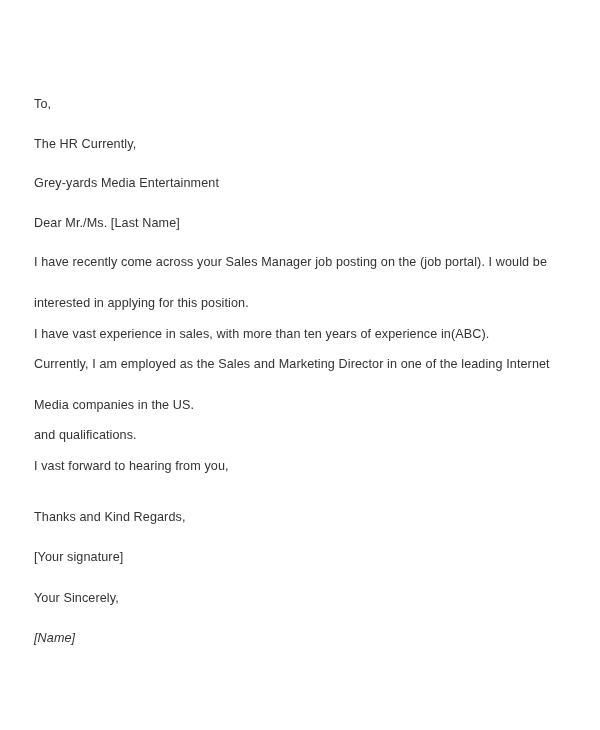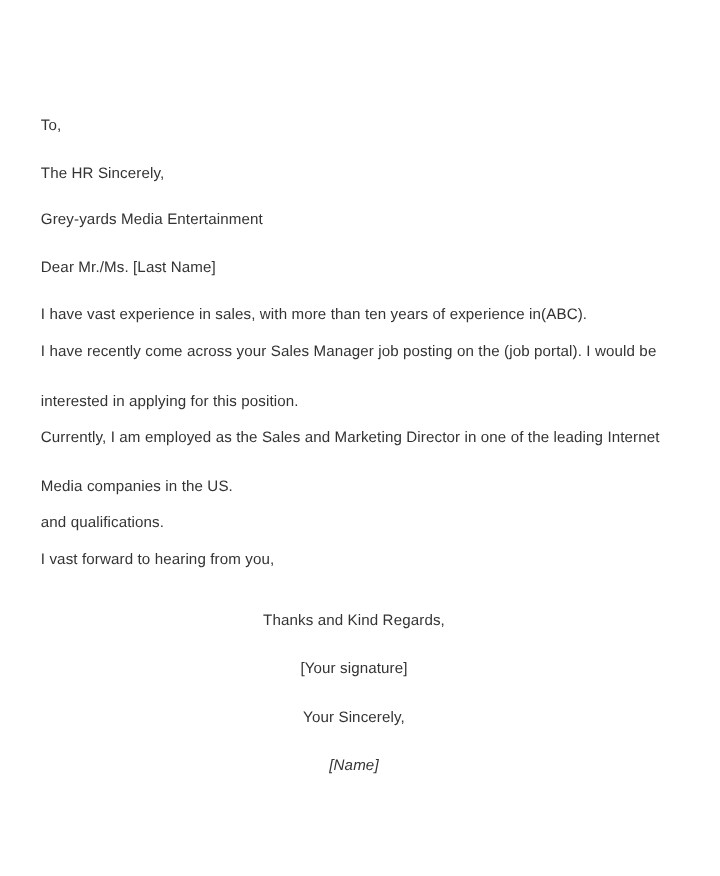--- a/index.html
+++ b/index.html
@@ -47,49 +47,48 @@
     margin-bottom: 0;
   }
   .gap-large {
     height: 20px;
   }
   .gap-small {
     height: 0px;
   }
   .sign-block .line {
     margin-bottom: 28px;
-    text-align: center;
   }
   .sign-block .line:last-child {
     margin-bottom: 0;
     font-style: italic;
   }
 </style>
 </head>
 <body>
 
 <div class="page">
   <div class="letter-body">
 
     <div class="addr-block">
       <span class="line tight">To,</span>
-      <span class="line tight">The HR Sincerely,</span>
+      <span class="line tight">The HR Currently,</span>
       <span class="line tight">Grey-yards Media Entertainment</span>
       <span class="line tight">Dear Mr./Ms. [Last Name]</span>
     </div>
 
     <div class="gap-small"></div>
 
     <div class="para">
-      <span class="line">I have vast experience in sales, with more than ten years of experience in(ABC).</span>
+      <span class="line">I have recently come across your Sales Manager job posting on the (job portal). I would be</span>
+      <span class="line">interested in applying for this position.</span>
     </div>
 
     <div class="para">
-      <span class="line">I have recently come across your Sales Manager job posting on the (job portal). I would be</span>
-      <span class="line">interested in applying for this position.</span>
+      <span class="line">I have vast experience in sales, with more than ten years of experience in(ABC).</span>
     </div>
 
     <div class="para">
       <span class="line">Currently, I am employed as the Sales and Marketing Director in one of the leading Internet</span>
       <span class="line">Media companies in the US.</span>
     </div>
 
     <div class="para">
       <span class="line">and qualifications.</span>
     </div>

